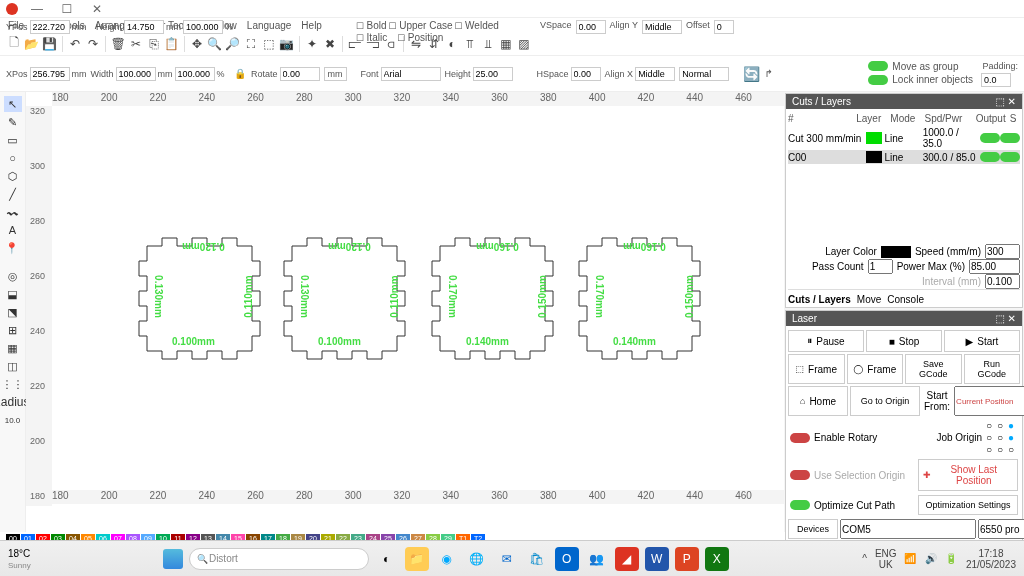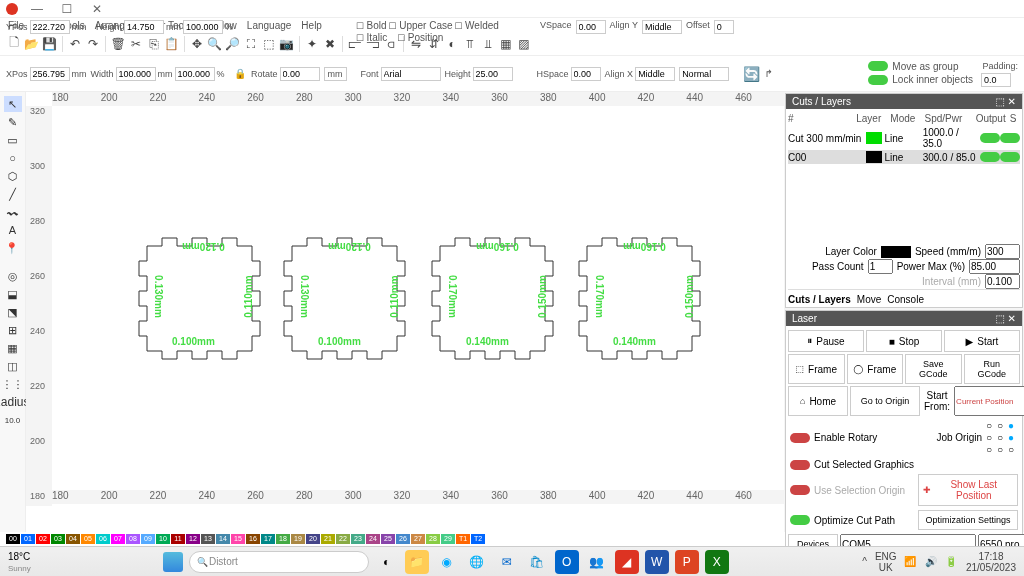--- a/index.html
+++ b/index.html
@@ -38,21 +38,21 @@
 .cuts-row span{flex:1}
 .laser-btn{flex:1;padding:4px;background:#fff;border:1px solid #ccc;text-align:center;font-size:9px;display:flex;align-items:center;justify-content:center;gap:4px}
 .laser-row{display:flex;gap:2px;margin:2px 0}
 .laser-opt{display:flex;align-items:center;gap:4px;font-size:9px;padding:2px}
 .toggle{width:20px;height:10px;border-radius:5px;display:inline-block}
 .toggle.on{background:#4c4}
 .toggle.off{background:#c44}
 .colorbar{height:14px;display:flex;padding:2px 6px;gap:1px}
 .colorbar .sw{width:14px;height:10px;font-size:7px;color:#fff;text-align:center;line-height:10px}
 .statusbar{height:16px;display:flex;padding:0 8px;align-items:center;gap:10px;font-size:9px;color:#555;border-top:1px solid #eee}
-.taskbar{position:absolute;bottom:0;left:0;right:0;height:30px;background:linear-gradient(#f0f0f0,#e8e8e8);display:flex;align-items:center;padding:8px 8px;gap:6px;border-top:1px solid #ccc}
+.taskbar{position:absolute;bottom:0;left:0;right:0;height:36px;background:linear-gradient(#f0f0f0,#e8e8e8);display:flex;align-items:center;padding:8px 8px;gap:6px;border-top:1px solid #ccc}
 .taskbar .start{width:20px;height:20px;background:linear-gradient(#5bd,#38d);border-radius:3px}
 .taskbar .search{flex:0 0 180px;height:22px;background:#fff;border-radius:11px;border:1px solid #ccc;display:flex;align-items:center;padding:0 8px;font-size:9px;color:#888}
 .taskbar .appico{width:24px;height:24px;border-radius:4px;display:flex;align-items:center;justify-content:center;font-size:12px}
 .taskbar .tray{margin-left:auto;display:flex;align-items:center;gap:8px;font-size:9px;color:#444}
 .propright{display:flex;flex-direction:column;gap:1px;margin-left:auto;font-size:9px}
 .propright .r{display:flex;align-items:center;gap:4px}
 svg.notch{position:absolute}
 </style>
 </head>
 <body>
@@ -394,24 +394,20 @@
               <span>○</span>
               <span style="color:#0af">●</span>
               <span>○</span>
               <span>○</span>
               <span style="color:#0af">●</span>
               <span>○</span>
               <span>○</span>
               <span>○</span>
           </span>
         </div>
-        <div class="laser-opt">
-            <span class="toggle off"></span>
-            <span>Cut Selected Graphics</span>
-          </div>
         <div class="laser-opt" style="color:#aaa">
             <span class="toggle off"></span>
             <span>Use Selection Origin</span>
           <div class="laser-btn" style="flex:0 0 100px;margin-left:auto;color:#d44">✚ <span>Show Last Position</span></div>
         </div>
         <div class="laser-opt">
             <span class="toggle on"></span>
             <span>Optimize Cut Path</span>
           <div class="laser-btn" style="flex:0 0 100px;margin-left:auto">Optimization Settings</div>
         </div>

